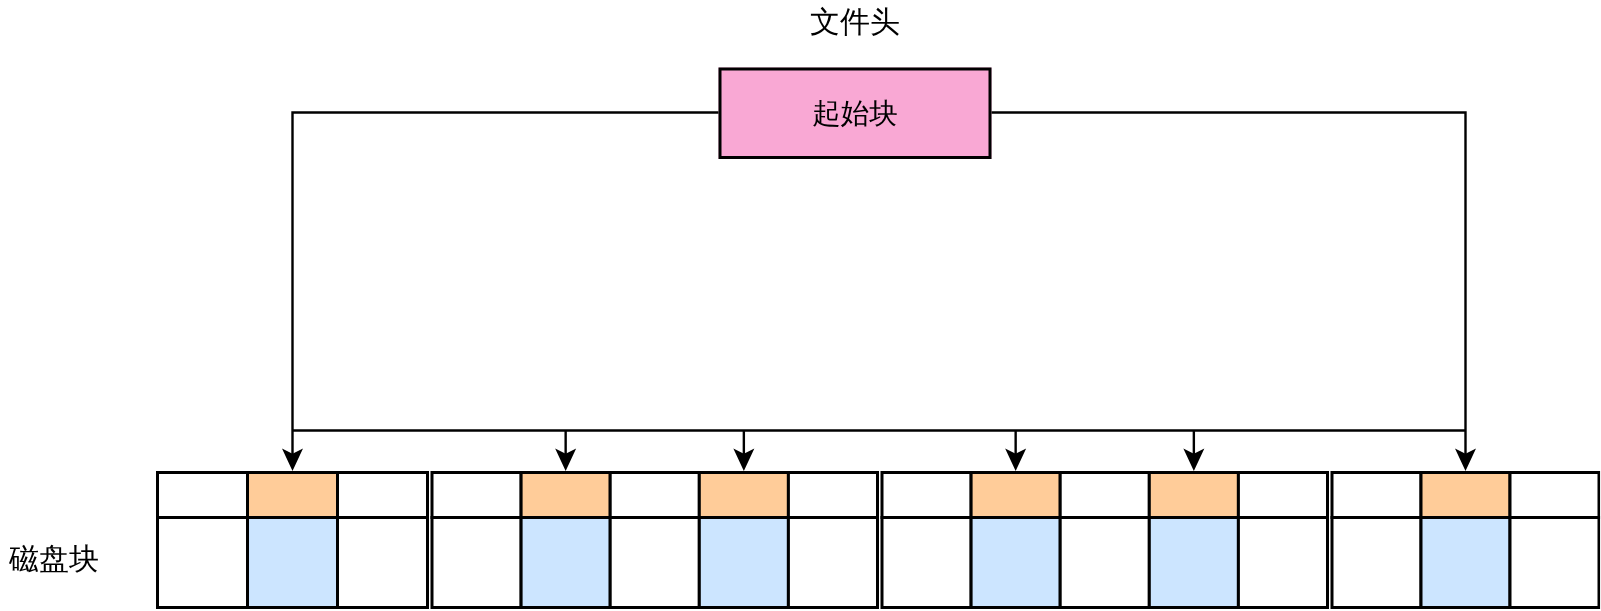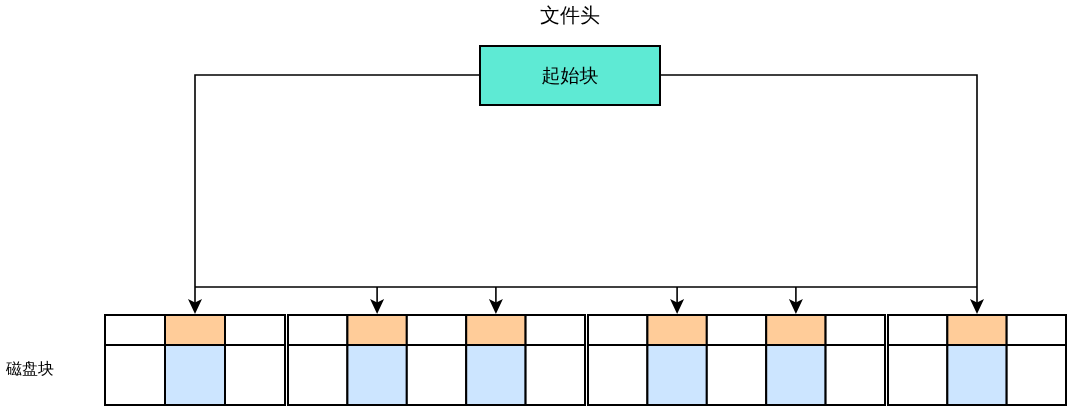--- a/index.html
+++ b/index.html
@@ -10,29 +10,29 @@
     font-family:"Liberation Sans","DejaVu Sans",sans-serif;
     color:#000;
     overflow:hidden;
   }
   .diagram-title{
     position:absolute;left:479px;top:2px;width:182px;
     text-align:center;font-size:20px;line-height:26px;
   }
   .header-box{
     position:absolute;left:479px;top:45px;width:182px;height:61px;
-    display:flex;border:2px solid #000;background:#5eead4;box-sizing:border-box;
+    display:flex;border:2px solid #000;background:#f9a8d4;box-sizing:border-box;
   }
   .header-cell{
     flex:1;display:flex;align-items:center;justify-content:center;
     font-size:19px;
   }
   .header-cell + .header-cell{border-left:2px solid #000;}
   .disk-label{
-    position:absolute;left:6px;top:359px;font-size:16px;
+    position:absolute;left:6px;top:359px;font-size:20px;
   }
   #overlay{
     position:absolute;left:0;top:0;width:1067px;height:407px;
   }
 </style>
 </head>
 <body>
 
 <div id="canvas">
 

